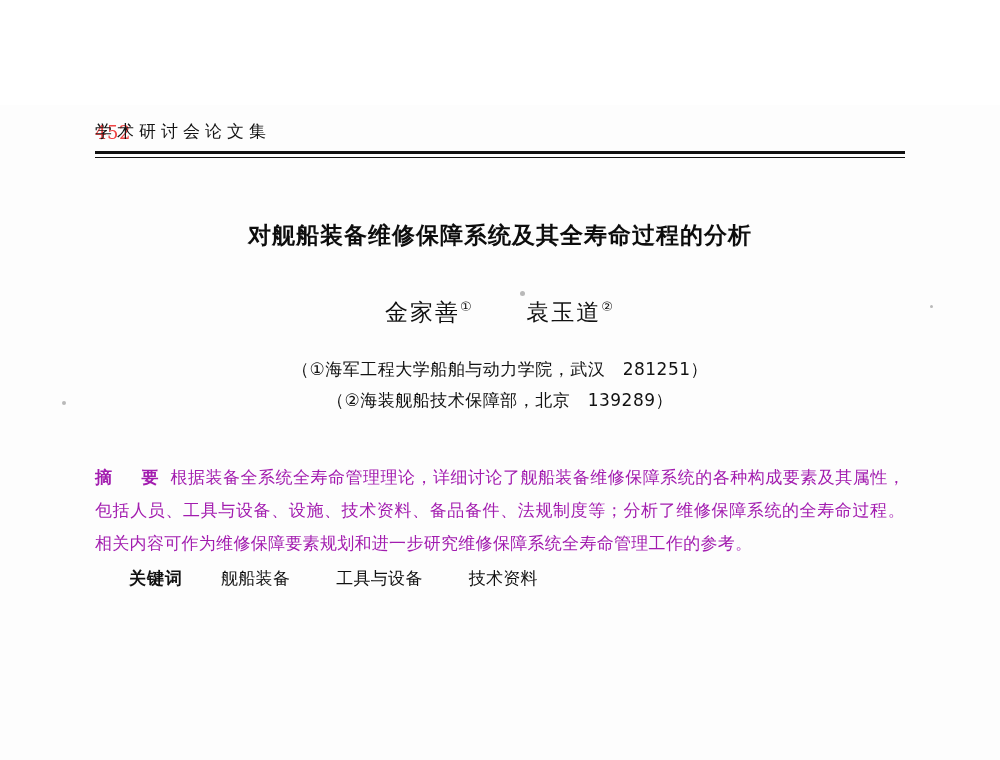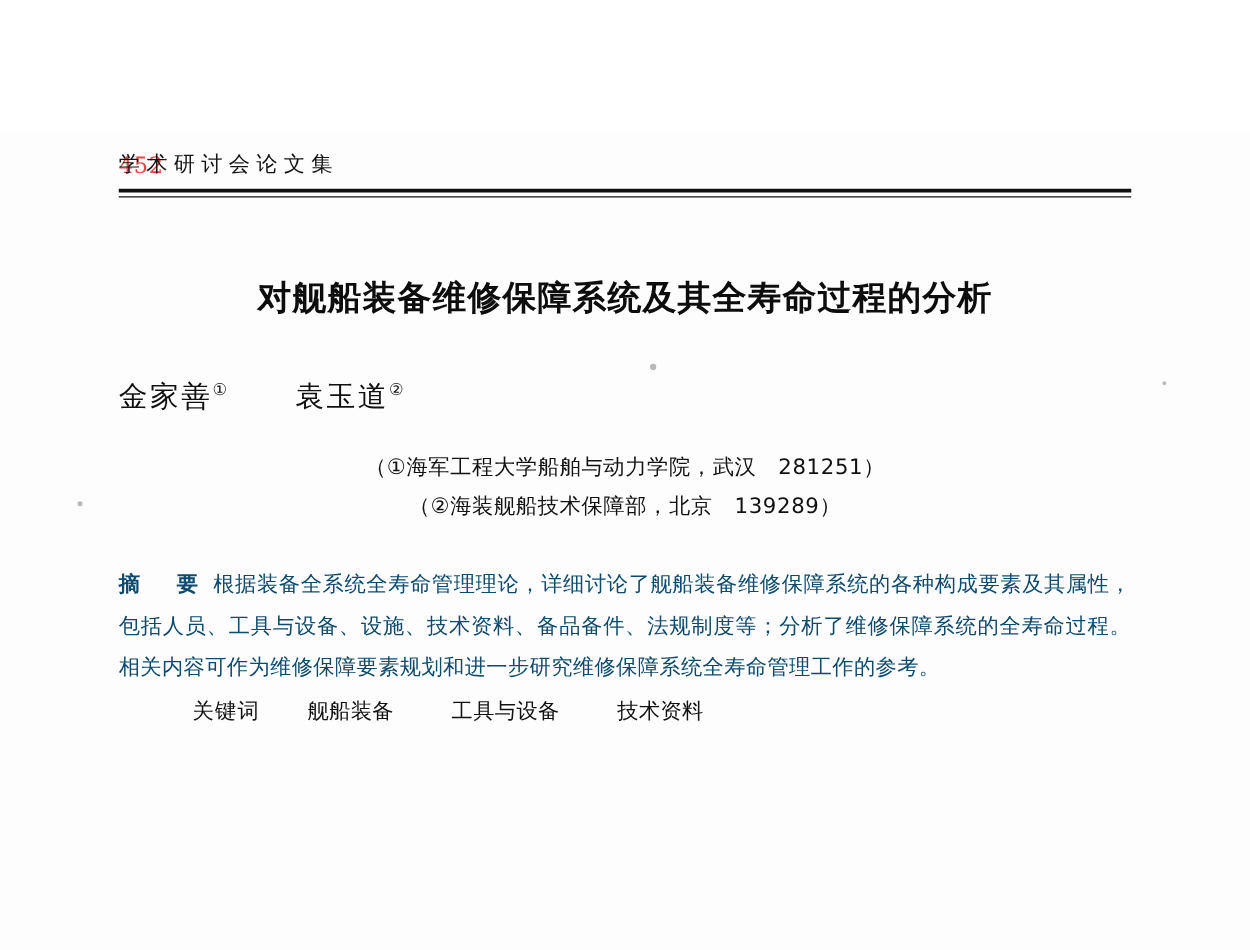--- a/index.html
+++ b/index.html
@@ -56,27 +56,28 @@
   .rule-thin {
     margin-top: 3px;
     border-top: 1.5px solid #111;
     height: 0;
   }
 
   
   .doc-title {
     margin-top: 62px;
     text-align: center;
-    font-size: 27px;
+    font-size: 23px;
     font-weight: bold;
     letter-spacing: 1px;
     color: #0d0d0d;
   }
   .authors {
     margin-top: 46px;
+    text-align: center;
     font-size: 23px;
     letter-spacing: 2px;
     color: #111;
   }
   .authors .sep {
     display: inline-block;
     width: 34px;
   }
   sup.marker {
     font-size: 13px;
@@ -86,46 +87,45 @@
     margin-top: 26px;
     text-align: center;
     font-size: 17px;
     line-height: 1.85;
     color: #121212;
     letter-spacing: 0.5px;
   }
 
   
   .abstract {
-    margin-top: 30px;
+    margin-top: 44px;
     font-size: 17px;
     line-height: 1.95;
     text-align: justify;
     text-justify: inter-ideograph;
-    color: #0c4a6e;
+    color: #a21caf;
     letter-spacing: 0.3px;
   }
   .abstract .lead {
     font-weight: bold;
     letter-spacing: 6px;
     margin-right: 6px;
   }
   .keywords {
     margin-top: 2px;
     font-size: 17px;
     line-height: 1.95;
     color: #111;
     text-indent: 34px;
     letter-spacing: 0.3px;
   }
   .keywords .lead {
-    font-weight: normal;
+    font-weight: bold;
     letter-spacing: 1px;
     margin-right: 14px;
-    margin-left: 25px;
   }
   .kw-item { margin-right: 22px; margin-left: 24px; }
 
   
   .body-text {
     margin-top: 26px;
     font-size: 17.5px;
     line-height: 2.0;
     text-align: justify;
     text-justify: inter-ideograph;

